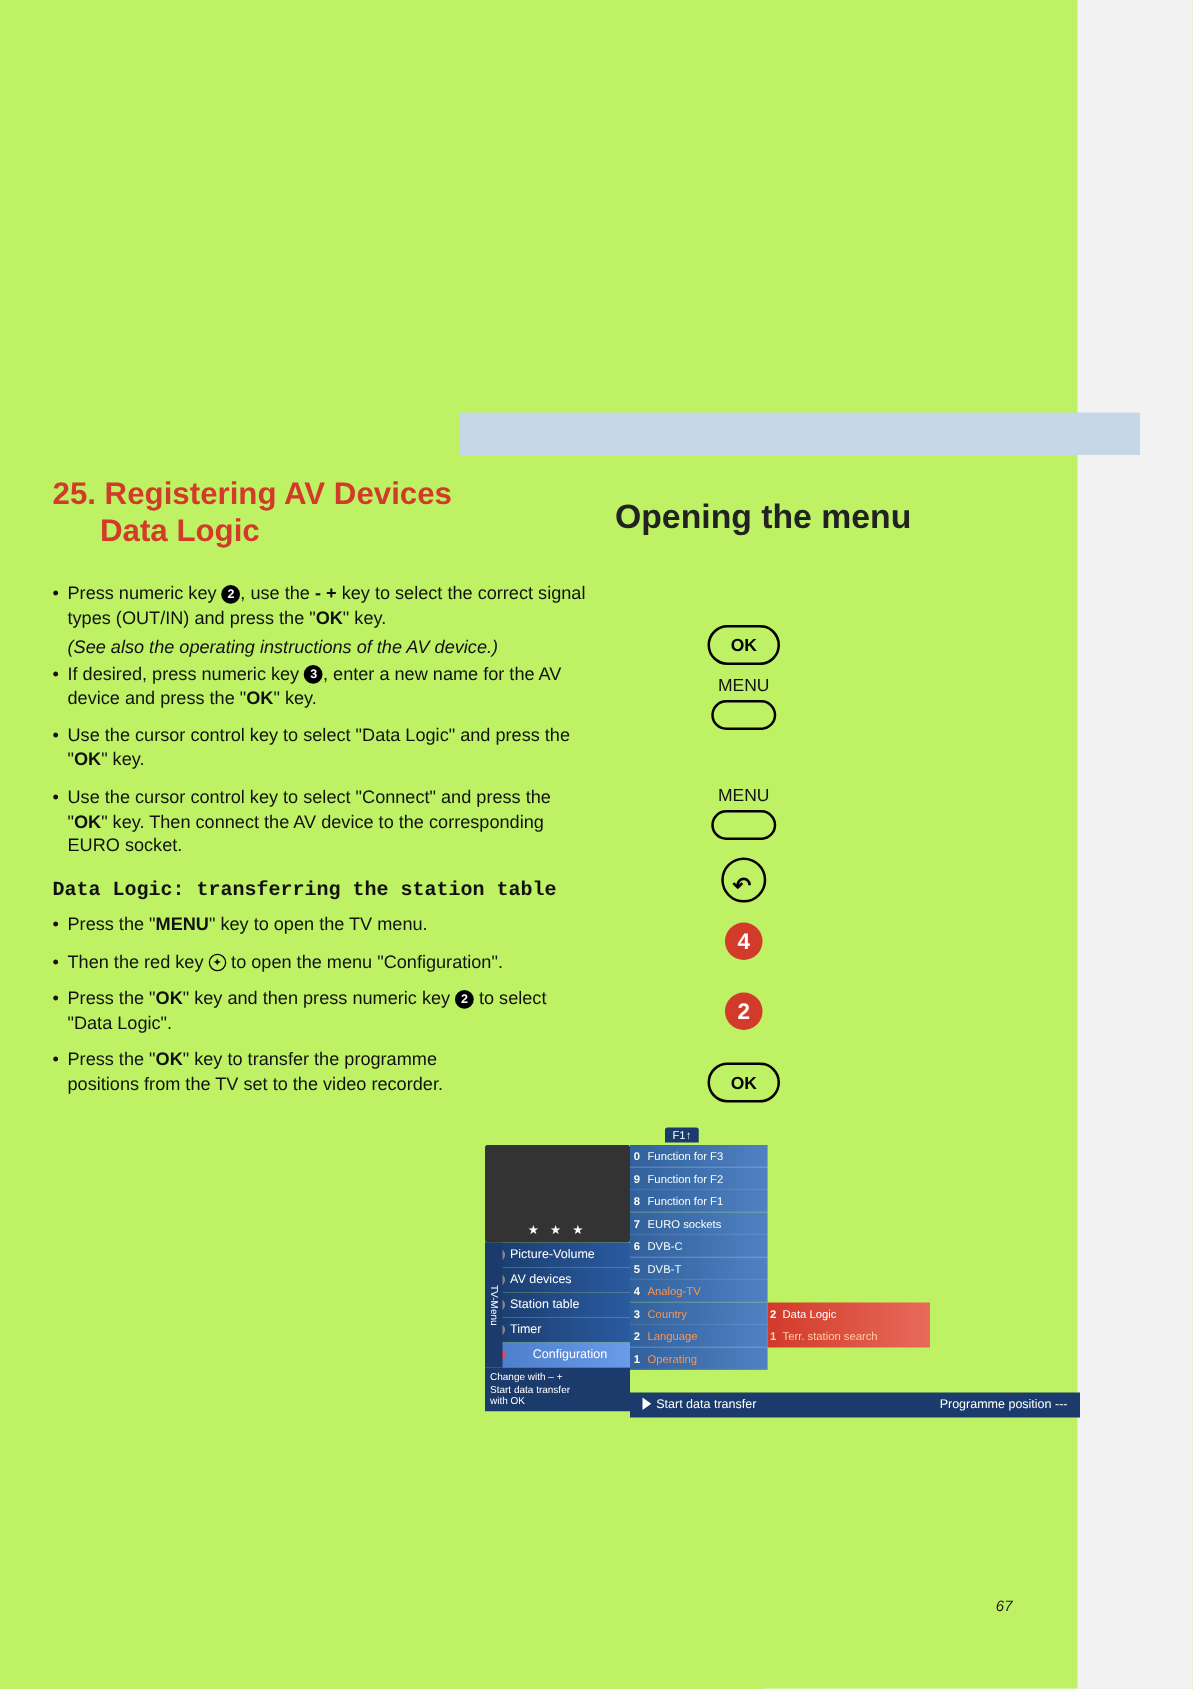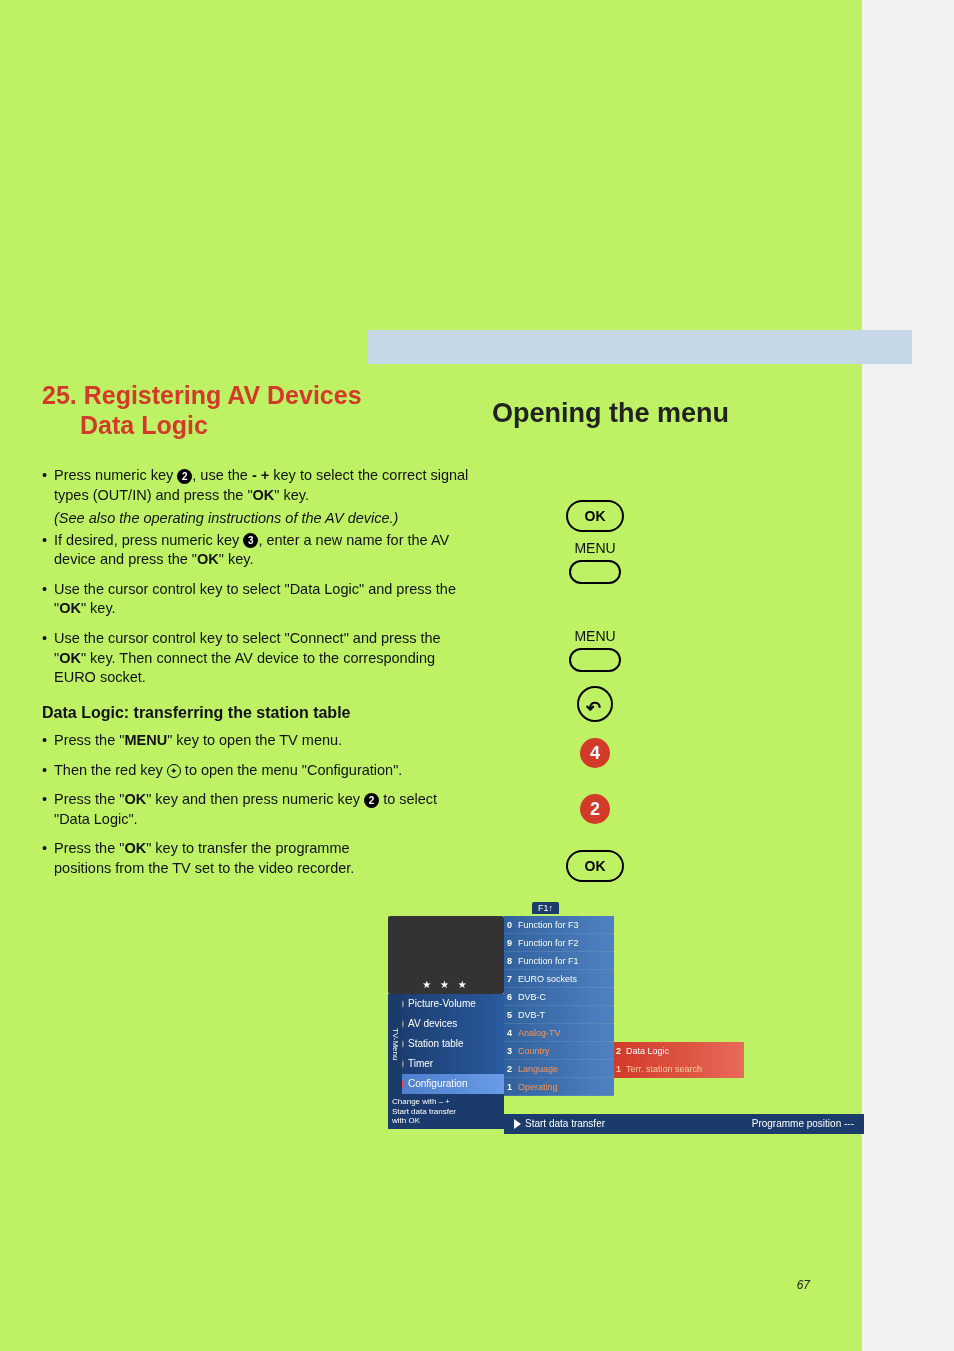--- a/index.html
+++ b/index.html
@@ -9,37 +9,37 @@
   .title-block { position: absolute; left: 42px; top: 380px; width: 870px; }
   .title-left { position: absolute; left: 0; top: 0; width: 420px; color: #d23a2a; font-weight: bold; font-size: 25px; line-height: 1.2; }
   .title-right { position: absolute; left: 450px; top: 18px; color: #222; font-weight: bold; font-size: 27px; }
   .content { position: absolute; left: 42px; top: 466px; width: 430px; font-size: 14.5px; line-height: 1.35; color: #111; }
   .content ul { list-style: none; }
   .content li { margin-bottom: 10px; position: relative; padding-left: 12px; }
   .content li::before { content: "•"; position: absolute; left: 0; top: 0; }
   .content .sub { padding-left: 12px; margin-top: -6px; margin-bottom: 2px; font-style: italic; }
   .circ { display:inline-block; width:15px; height:15px; border-radius:50%; background:#000; color:#fff; font-size:10px; line-height:15px; text-align:center; font-weight:bold; vertical-align:middle; }
   .circ-outline { display:inline-block; width:14px; height:14px; border-radius:50%; border:1.5px solid #000; font-size:9px; line-height:12px; text-align:center; vertical-align:middle; }
-  .subheading { font-weight: bold; font-size: 16px; color:#111; margin: 14px 0 8px 0; }
+  .subheading { font-weight: bold; font-size: 16px; color:#111; margin: 14px 0 8px 0; font-family: Liberation Mono, monospace; }
   
   .remote { position: absolute; left: 535px; top: 500px; width: 120px; }
   .btn-ok { width:58px; height:32px; border:2px solid #000; border-radius:18px; text-align:center; line-height:28px; font-weight:bold; font-size:14px; margin:0 auto; }
   .btn-label { text-align:center; font-size:14px; margin-top:8px; font-weight:400; color:#111; }
   .btn-blank { width:52px; height:24px; border:2px solid #000; border-radius:14px; margin:4px auto 0 auto; }
   .gap { height: 36px; }
   .btn-circ { width:36px; height:36px; border:2px solid #000; border-radius:50%; margin:14px auto 0 auto; position:relative; }
   .btn-circ .arrow-back { position:absolute; left:7px; top:9px; font-size:18px; font-weight:bold; }
   .red-num { width:30px; height:30px; border-radius:50%; background:#d23a2a; color:#fff; font-weight:bold; text-align:center; line-height:30px; font-size:18px; margin:16px auto 0 auto; }
   
   .osd-wrap { position: absolute; left: 388px; top: 916px; width: 520px; }
   .osd-thumb { position:absolute; left:0; top:0; width:116px; height:78px; background:#333; border-radius:2px; display:flex; align-items:flex-end; justify-content:center; }
   .osd-thumb .stars { color:#fff; font-size:10px; margin-bottom:4px; letter-spacing:3px;}
   .osd-left { position:absolute; left:0; top:78px; width:116px; }
   .osd-left-item { height:20px; background:linear-gradient(90deg,#1a3b6b,#2a5aa0); color:#fff; font-size:10px; padding-left:20px; line-height:20px; position:relative; }
-  .osd-left-item.sel { background:linear-gradient(90deg,#4a7bc8,#6a9be8); }
+  .osd-left-item.sel { background:linear-gradient(90deg,#4a7bc8,#6a9be8);text-align:center; }
   .osd-left-item .dot { position:absolute; left:6px; top:5px; width:10px; height:10px; border-radius:50%; background:#888; }
   .osd-left-item.sel .dot { background:#ff4040; }
   .osd-left .vstrip { position:absolute; left:0; top:0; width:14px; height:100px; background:#1a3b6b; color:#fff; font-size:8px; writing-mode:vertical-rl; text-align:center; line-height:14px; }
   .osd-hint { position:absolute; left:0; top:178px; width:116px; background:#1a3b6b; color:#fff; font-size:8px; padding:3px 4px; line-height:1.2; }
   .osd-tab { position:absolute; left:116px; top:-14px; color:#fff; background:#1a3b6b; font-size:9px; padding:1px 6px; border-radius:2px 2px 0 0;margin-left:28px; }
   .osd-mid { position:absolute; left:116px; top:0; width:110px; }
   .osd-mid-item { height:18px; background:linear-gradient(90deg,#2a5aa0,#4a7bc8); color:#fff; font-size:9px; line-height:18px; padding-left:14px; position:relative; opacity:0.95; border-bottom:1px solid rgba(255,255,255,0.1);}
   .osd-mid-item.hot { color:#ff9050; }
   .osd-mid-item .n { position:absolute; left:3px; top:0; font-weight:bold; color:#fff;}
   .osd-right { position:absolute; left:226px; top:126px; width:130px; }

